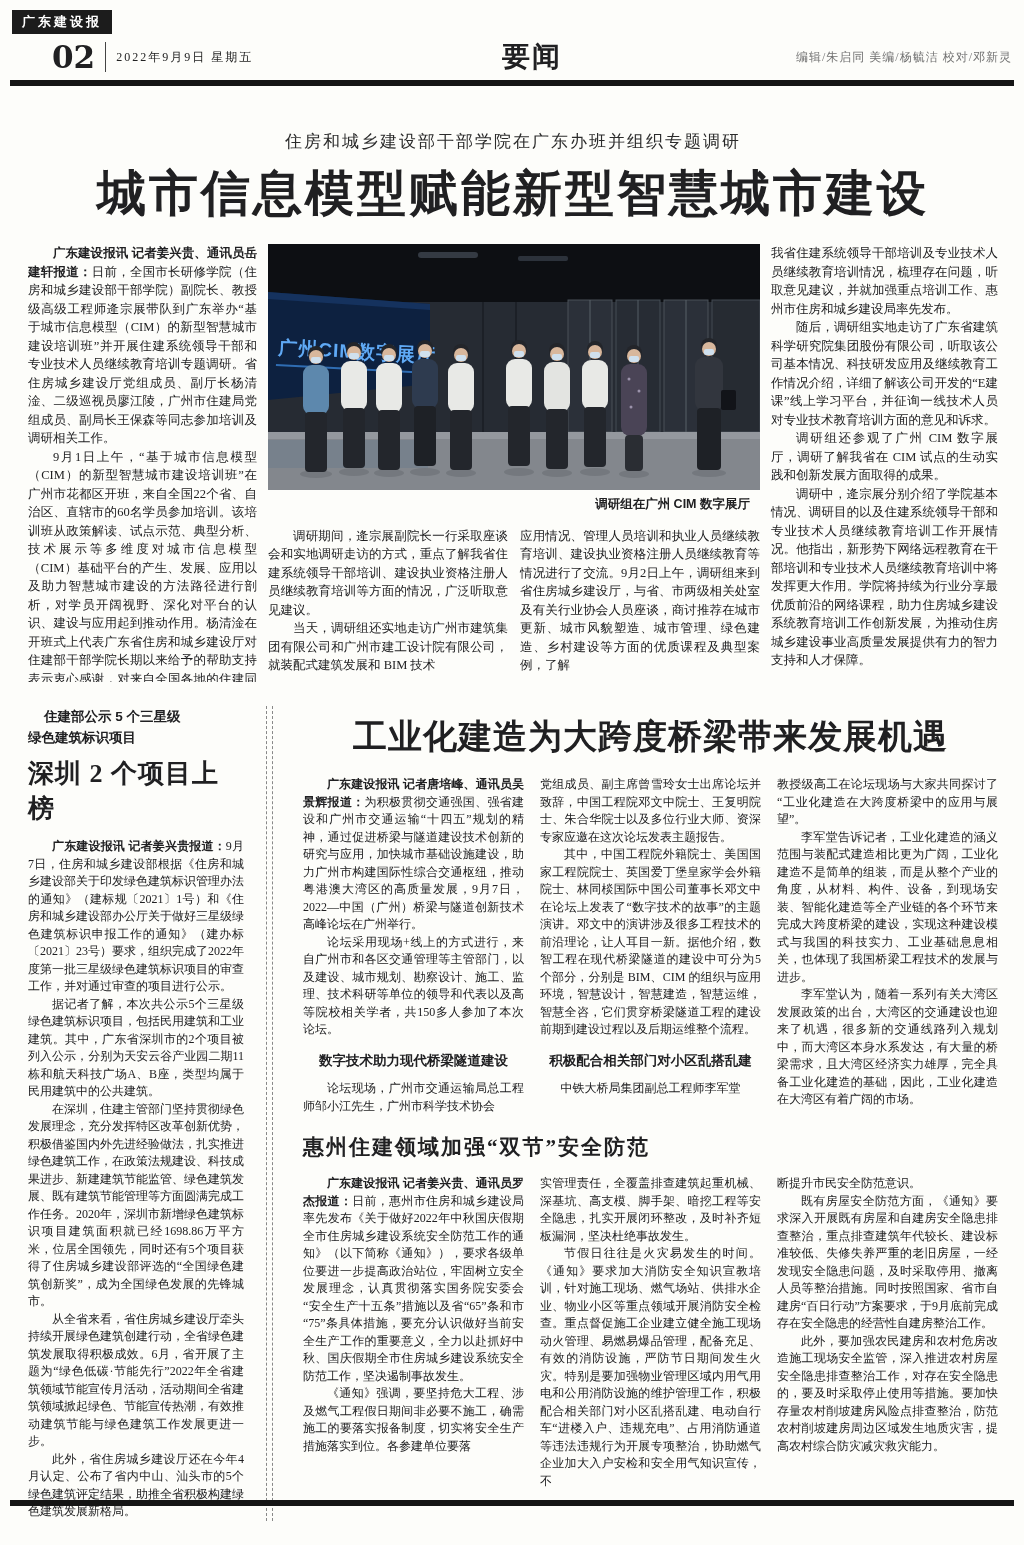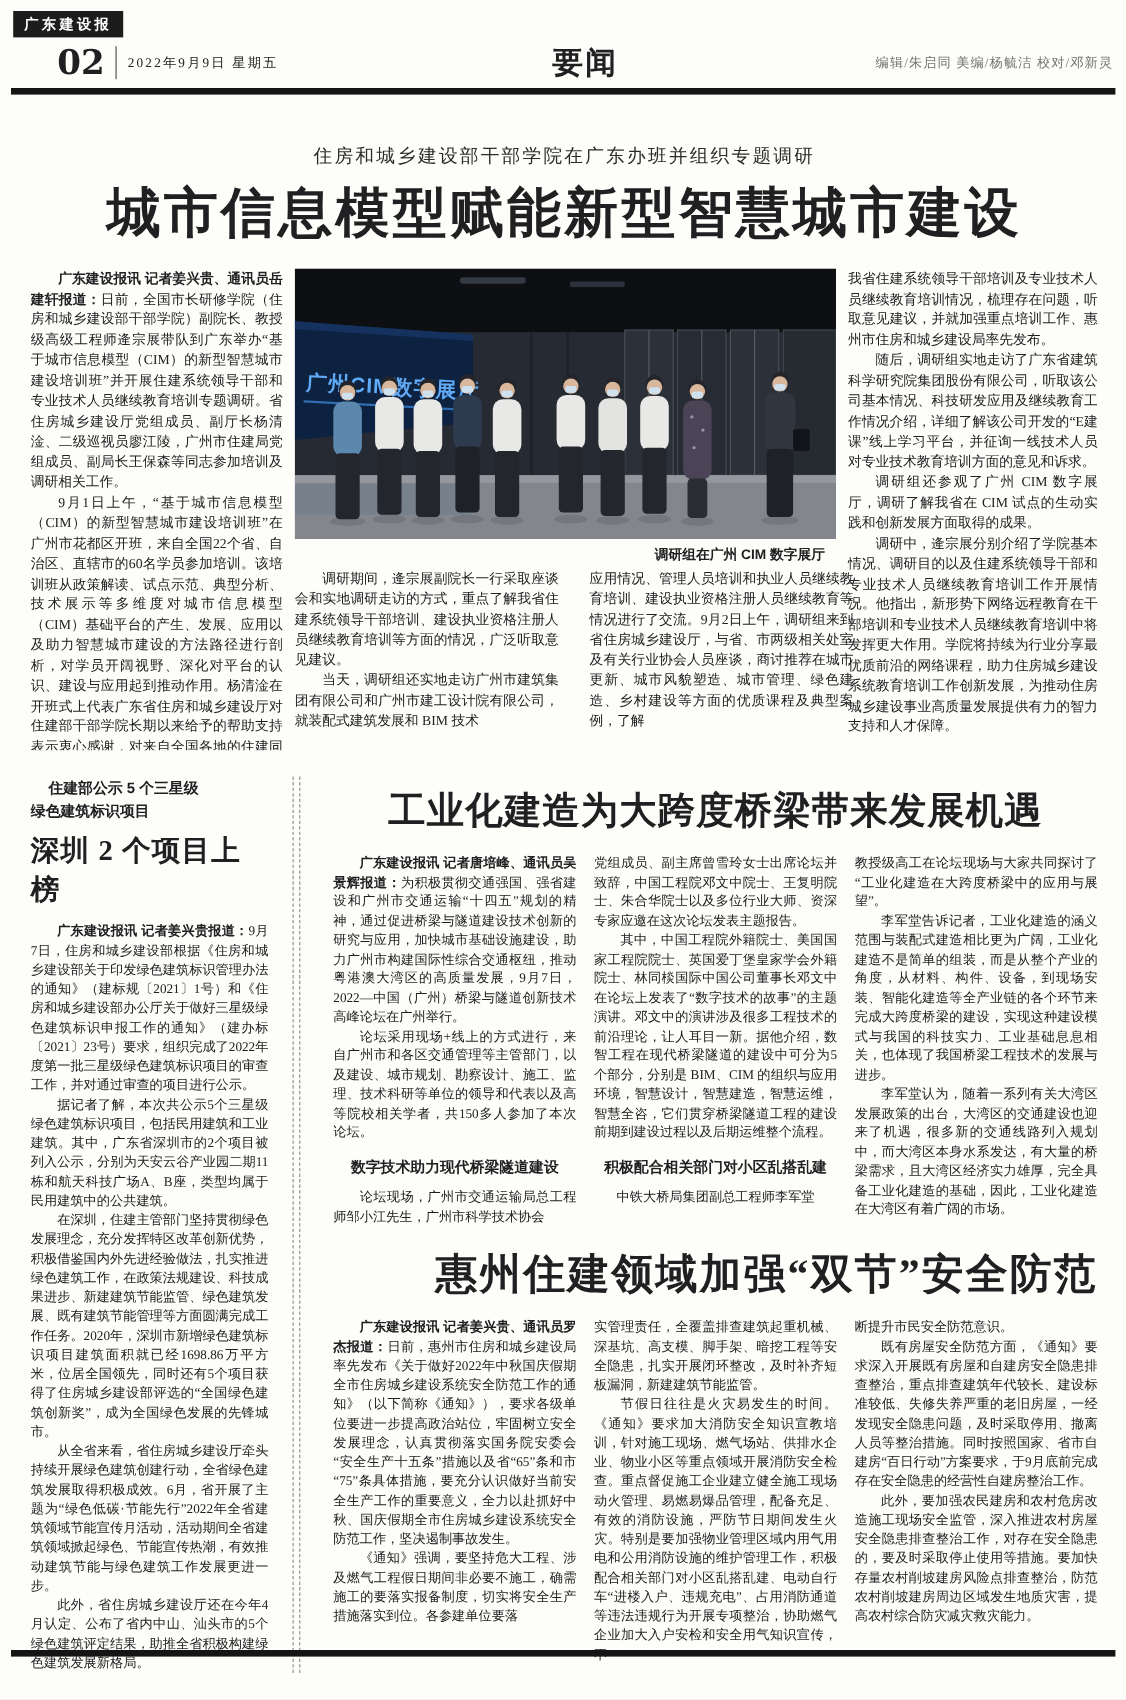--- a/index.html
+++ b/index.html
@@ -42,21 +42,21 @@
   }
   .a1-body { display:flex; gap:11px; margin-top:20px; height:438px; overflow:hidden; }
   .a1-c1 { width:229px; flex:none; }
   .a1-mid { width:492px; flex:none; }
   .a1-c4 { width:227px; flex:none; }
   .photo-wrap svg { display:block; }
   .caption {
     text-align:right; font-weight:700; font-size:12.5px;
     font-family:"Liberation Sans", sans-serif; padding:5px 10px 3px 0;
   }
-  .a1-mid-cols { display:flex; gap:28px; margin-top:0; }
+  .a1-mid-cols { display:flex; gap:12px; margin-top:10px; }
   .a1-mc { width:240px; flex:none; }
   
   .lower { display:flex; margin:24px 26px 0 28px; }
   .a2 { width:216px; flex:none; }
   .vdash {
     flex:none; width:5px; margin-left:22px;
     border-left:1px dashed #888; border-right:1px dashed #888;
   }
   .main2 { flex:1; padding-left:30px; min-width:0; }
   
@@ -70,21 +70,21 @@
   .a3-kicker { text-align:center; font-size:15.5px; letter-spacing:1px; color:#2b2b2b; }
   .a3-headline { text-align:center; font-size:34px; font-weight:900;
     letter-spacing:1px; margin:8px 0 16px; }
   .cols3 { display:flex; gap:16px; }
   .cols3 > div { flex:1; min-width:0; }
   .subhead { text-align:center; font-weight:700; font-size:13.5px;
     font-family:"Liberation Sans", sans-serif; margin:13px 0 11px; }
   .center-line { text-align:center; margin-top:4px; }
   
   .a4 { margin-top:18px; }
-  .a4-headline { text-align:right; font-size:38px; font-weight:900;
+  .a4-headline { text-align:left; font-size:21px; font-weight:900;
     letter-spacing:2px; margin:0 0 14px; }
   
   .bottom-rule { position:absolute; left:10px; right:10px; top:1500px;
     height:6px; background:#151515; }
 </style>
 </head>
 <body>
 
 <div class="page">
 
@@ -292,21 +292,21 @@
       </section>
 
       <section class="a4">
         <h2 class="a4-headline">惠州住建领域加强“双节”安全防范</h2>
         <div class="cols3 bodytext2">
           <div>
             <p class="para"><b class="lead">广东建设报讯 记者姜兴贵、通讯员罗杰报道：</b><span>日前，惠州市住房和城乡建设局率先发布《关于做好2022年中秋国庆假期全市住房城乡建设系统安全防范工作的通知》（以下简称《通知》），要求各级单位要进一步提高政治站位，牢固树立安全发展理念，认真贯彻落实国务院安委会“安全生产十五条”措施以及省“65”条和市“75”条具体措施，要充分认识做好当前安全生产工作的重要意义，全力以赴抓好中秋、国庆假期全市住房城乡建设系统安全防范工作，坚决遏制事故发生。</span></p>
             <p class="para">《通知》强调，要坚持危大工程、涉及燃气工程假日期间非必要不施工，确需施工的要落实报备制度，切实将安全生产措施落实到位。各参建单位要落</p>
           </div>
           <div>
-            <p class="cont">实管理责任，全覆盖排查建筑起重机械、深基坑、高支模、脚手架、暗挖工程等安全隐患，扎实开展闭环整改，及时补齐短板漏洞，新建建筑节能监管。</p>
+            <p class="cont">实管理责任，全覆盖排查建筑起重机械、深基坑、高支模、脚手架、暗挖工程等安全隐患，扎实开展闭环整改，及时补齐短板漏洞，坚决杜绝事故发生。</p>
             <p class="para">节假日往往是火灾易发生的时间。《通知》要求加大消防安全知识宣教培训，针对施工现场、燃气场站、供排水企业、物业小区等重点领域开展消防安全检查。重点督促施工企业建立健全施工现场动火管理、易燃易爆品管理，配备充足、有效的消防设施，严防节日期间发生火灾。特别是要加强物业管理区域内用气用电和公用消防设施的维护管理工作，积极配合相关部门对小区乱搭乱建、电动自行车“进楼入户、违规充电”、占用消防通道等违法违规行为开展专项整治，协助燃气企业加大入户安检和安全用气知识宣传，不</p>
           </div>
           <div>
             <p class="cont">断提升市民安全防范意识。</p>
             <p class="para">既有房屋安全防范方面，《通知》要求深入开展既有房屋和自建房安全隐患排查整治，重点排查建筑年代较长、建设标准较低、失修失养严重的老旧房屋，一经发现安全隐患问题，及时采取停用、撤离人员等整治措施。同时按照国家、省市自建房“百日行动”方案要求，于9月底前完成存在安全隐患的经营性自建房整治工作。</p>
             <p class="para">此外，要加强农民建房和农村危房改造施工现场安全监管，深入推进农村房屋安全隐患排查整治工作，对存在安全隐患的，要及时采取停止使用等措施。要加快存量农村削坡建房风险点排查整治，防范农村削坡建房周边区域发生地质灾害，提高农村综合防灾减灾救灾能力。</p>
           </div>
         </div>
       </section>
 

